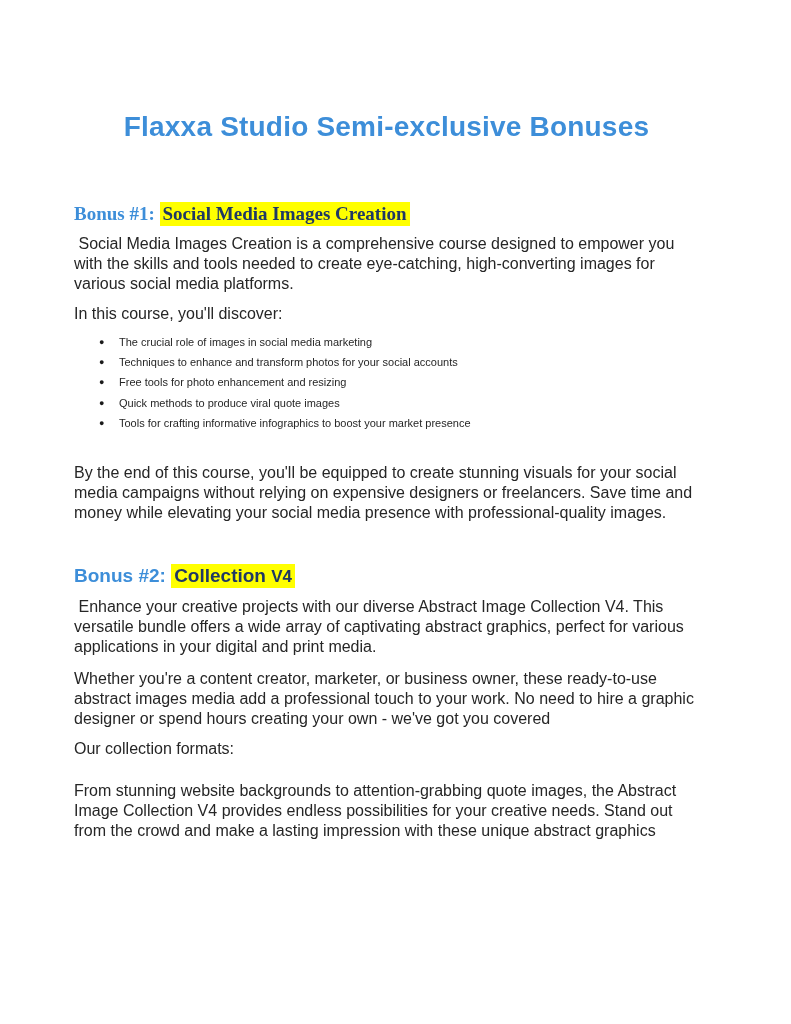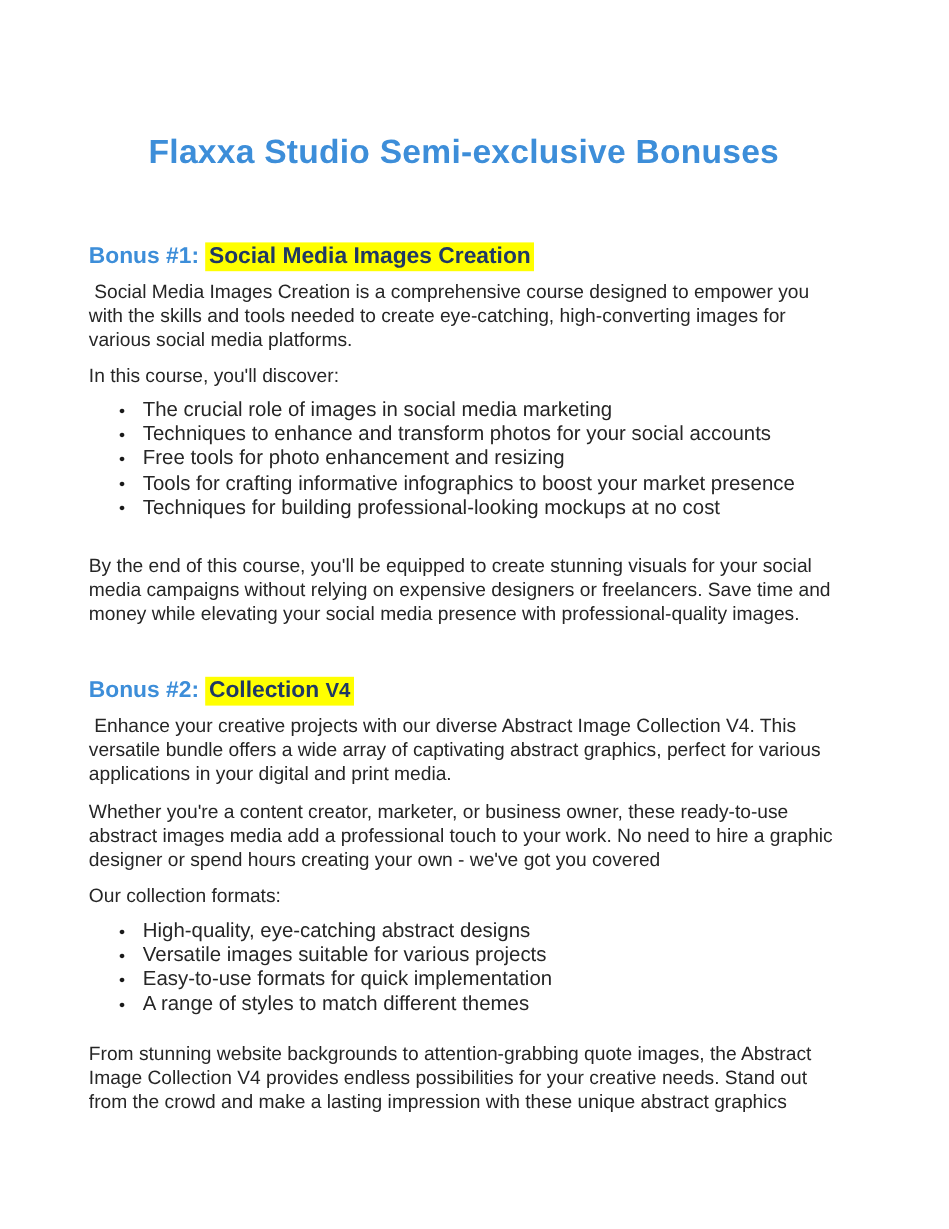--- a/index.html
+++ b/index.html
@@ -29,21 +29,21 @@
     font-weight: bold;
     letter-spacing: 0.2px;
   }
   .section-heading {
     margin: 0;
     font-size: 19px;
     line-height: 26px;
     font-weight: bold;
     color: var(--heading-blue);
   }
-  .section-heading.first { margin-top: 56px; }
+  .section-heading.first { margin-top: 56px; font-family: Liberation Serif, serif; }
   .section-heading.second { margin-top: 40px; }
   .hl {
     background: var(--highlight-bg);
     color: var(--highlight-text);
     padding: 1px 3px 2px 3px;
   }
   .hl-small { font-size: 17px; }
   p {
     margin: 0;
     font-size: 16px;
@@ -56,21 +56,21 @@
   .outro  { margin-top: 30px; }
   .outro2 { margin-top: 22px; }
   ul.bullets {
     list-style: none;
     margin: 8px 0 0 0;
     padding: 0;
   }
   ul.bullets li {
     position: relative;
     padding-left: 45px;
-    font-size: 17px;
+    font-size: 11px;
     line-height: 20.2px;
   }
   ul.bullets li::before {
     content: "●";
     position: absolute;
     left: 25px;
     top: 0;
     font-size: 9px;
     line-height: 20.2px;
     color: #1a1a1a;
@@ -86,37 +86,31 @@
   <h2 class="section-heading first"><span>Bonus #1: </span><span class="hl">Social Media Images Creation</span></h2>
 
   <p class="intro"> Social Media Images Creation is a comprehensive course designed to empower you with the skills and tools needed to create eye-catching, high-converting images for various social media platforms.</p>
 
   <p class="lead">In this course, you'll discover:</p>
 
   <ul class="bullets">
     <li>The crucial role of images in social media marketing</li>
     <li>Techniques to enhance and transform photos for your social accounts</li>
     <li>Free tools for photo enhancement and resizing</li>
+    <li>Quick methods to produce viral quote images</li>
     <li>Tools for crafting informative infographics to boost your market presence</li>
-    <li>Techniques for building professional-looking mockups at no cost</li>
   </ul>
 
   <p class="outro">By the end of this course, you'll be equipped to create stunning visuals for your social media campaigns without relying on expensive designers or freelancers. Save time and money while elevating your social media presence with professional-quality images.</p>
 
   <h2 class="section-heading second"><span>Bonus #2: </span><span class="hl"><span>Collection</span>
       <span class="hl-small">V4</span></span></h2>
 
   <p class="intro"> Enhance your creative projects with our diverse Abstract Image Collection V4. This versatile bundle offers a wide array of captivating abstract graphics, perfect for various applications in your digital and print media.</p>
 
   <p class="para">Whether you're a content creator, marketer, or business owner, these ready-to-use abstract images media add a professional touch to your work. No need to hire a graphic designer or spend hours creating your own - we've got you covered</p>
 
   <p class="lead">Our collection formats:</p>
 
-  <ul class="bullets">
-    <li>High-quality, eye-catching abstract designs</li>
-    <li>Versatile images suitable for various projects</li>
-    <li>Easy-to-use formats for quick implementation</li>
-    <li>A range of styles to match different themes</li>
-  </ul>
 
   <p class="outro2">From stunning website backgrounds to attention-grabbing quote images, the Abstract Image Collection V4 provides endless possibilities for your creative needs. Stand out from the crowd and make a lasting impression with these unique abstract graphics</p>
 
 </div>
 
 </body></html>

